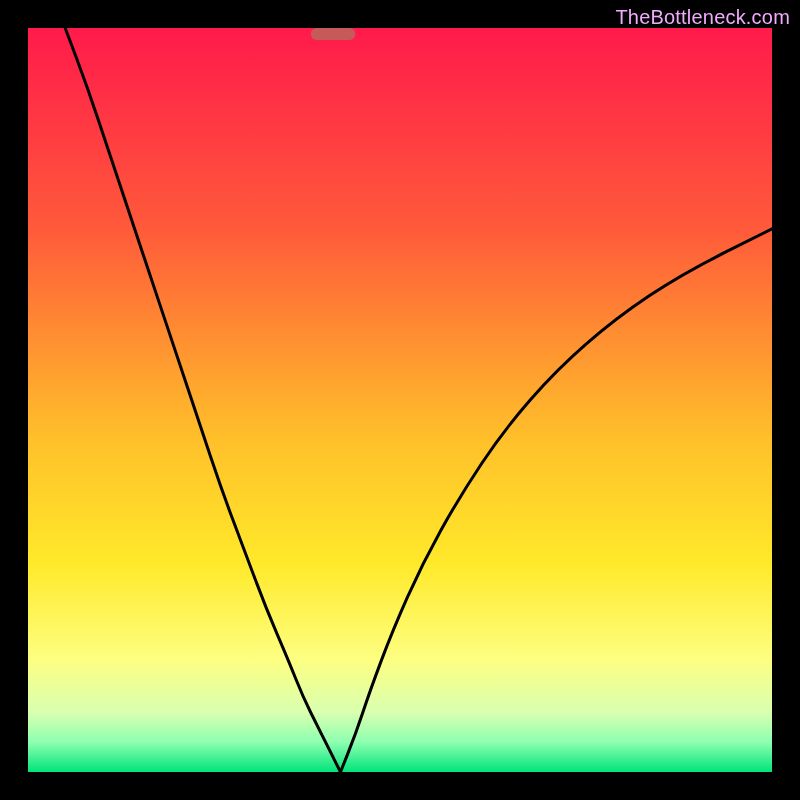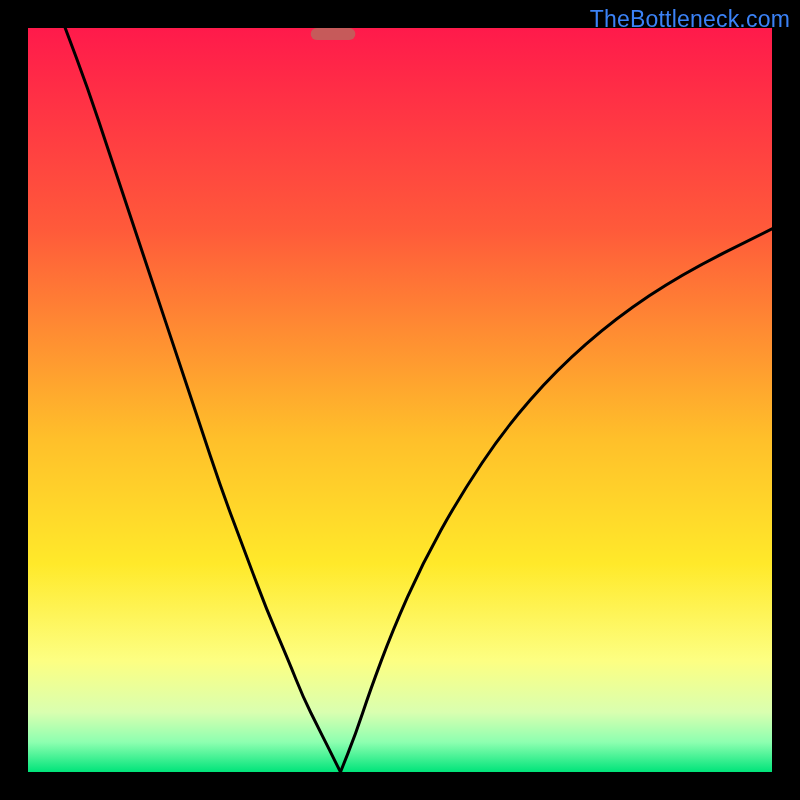--- a/index.html
+++ b/index.html
@@ -24,22 +24,22 @@
     left: 28px;
     top: 28px;
     width: 744px;
     height: 744px;
     overflow: hidden;
   }
   .watermark {
     position: absolute;
     top: 6px;
     right: 10px;
-    color: #3b82f6;
-    font-size: 23px;
+    color: #f0abfc;
+    font-size: 20px;
     font-weight: 500;
     letter-spacing: 0.2px;
   }
   svg { display: block; }
 </style>
 </head>
 <body>
 
 <div class="frame">
   <div class="watermark">TheBottleneck.com</div>

